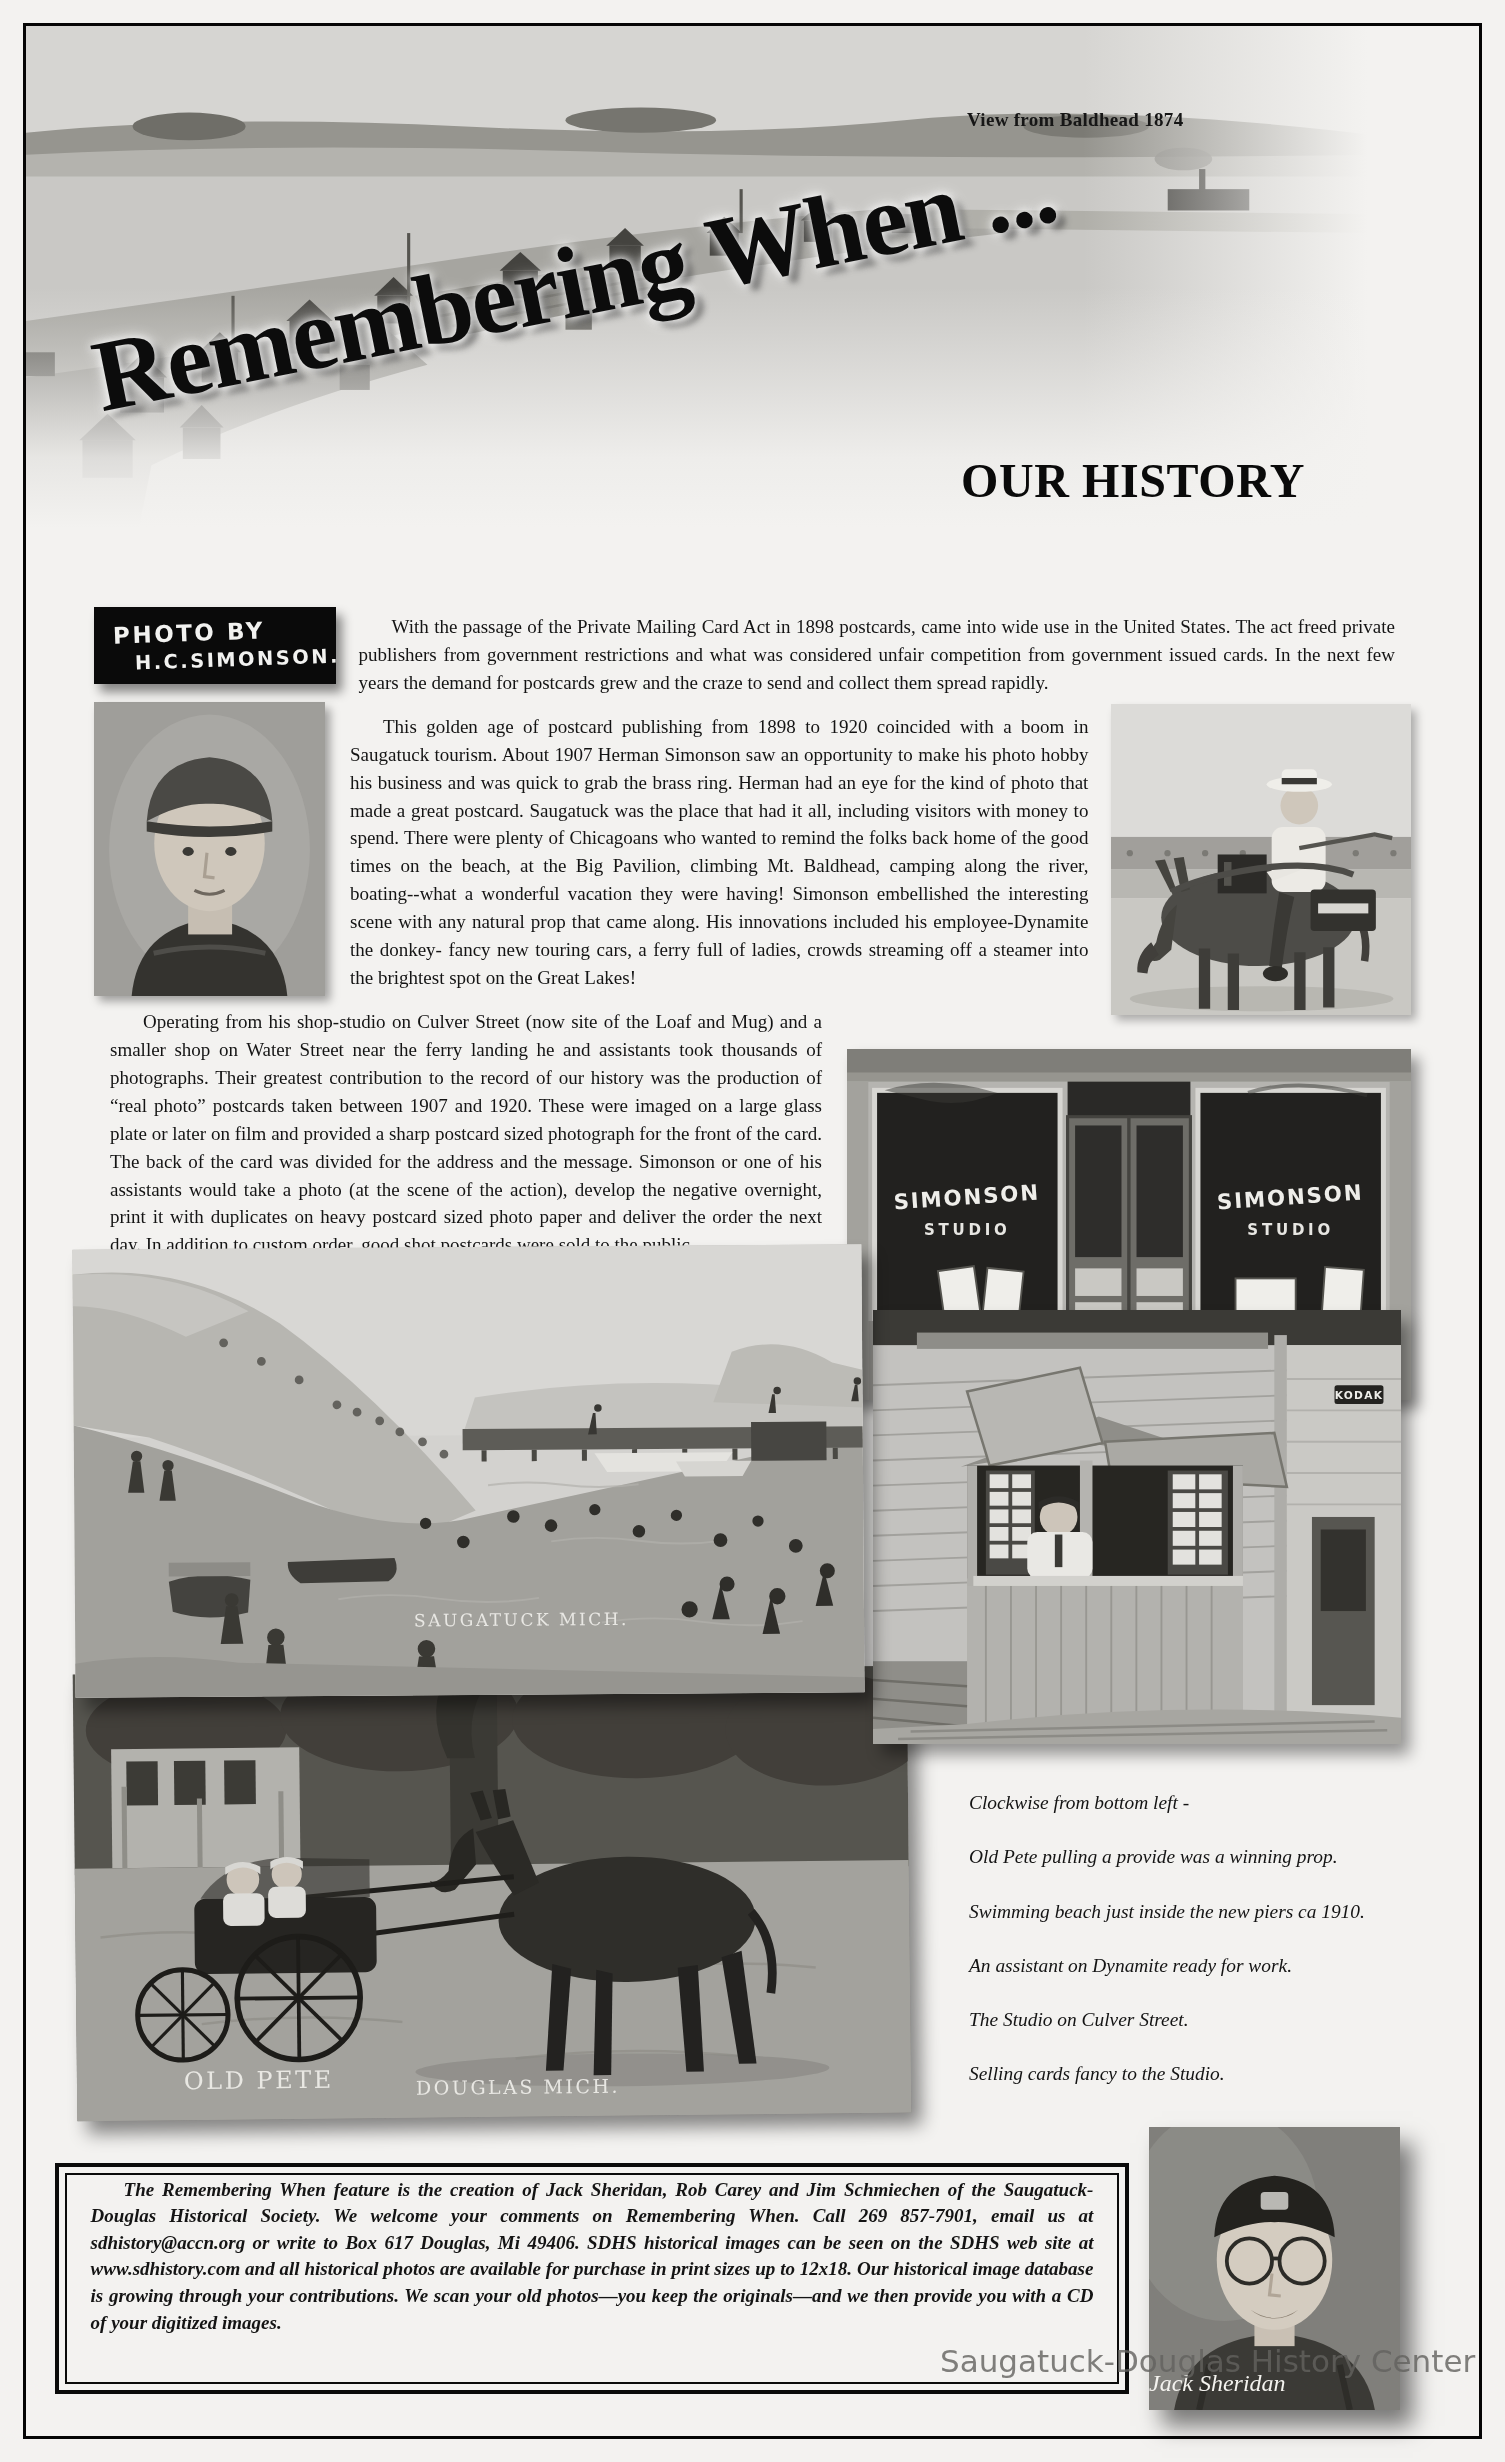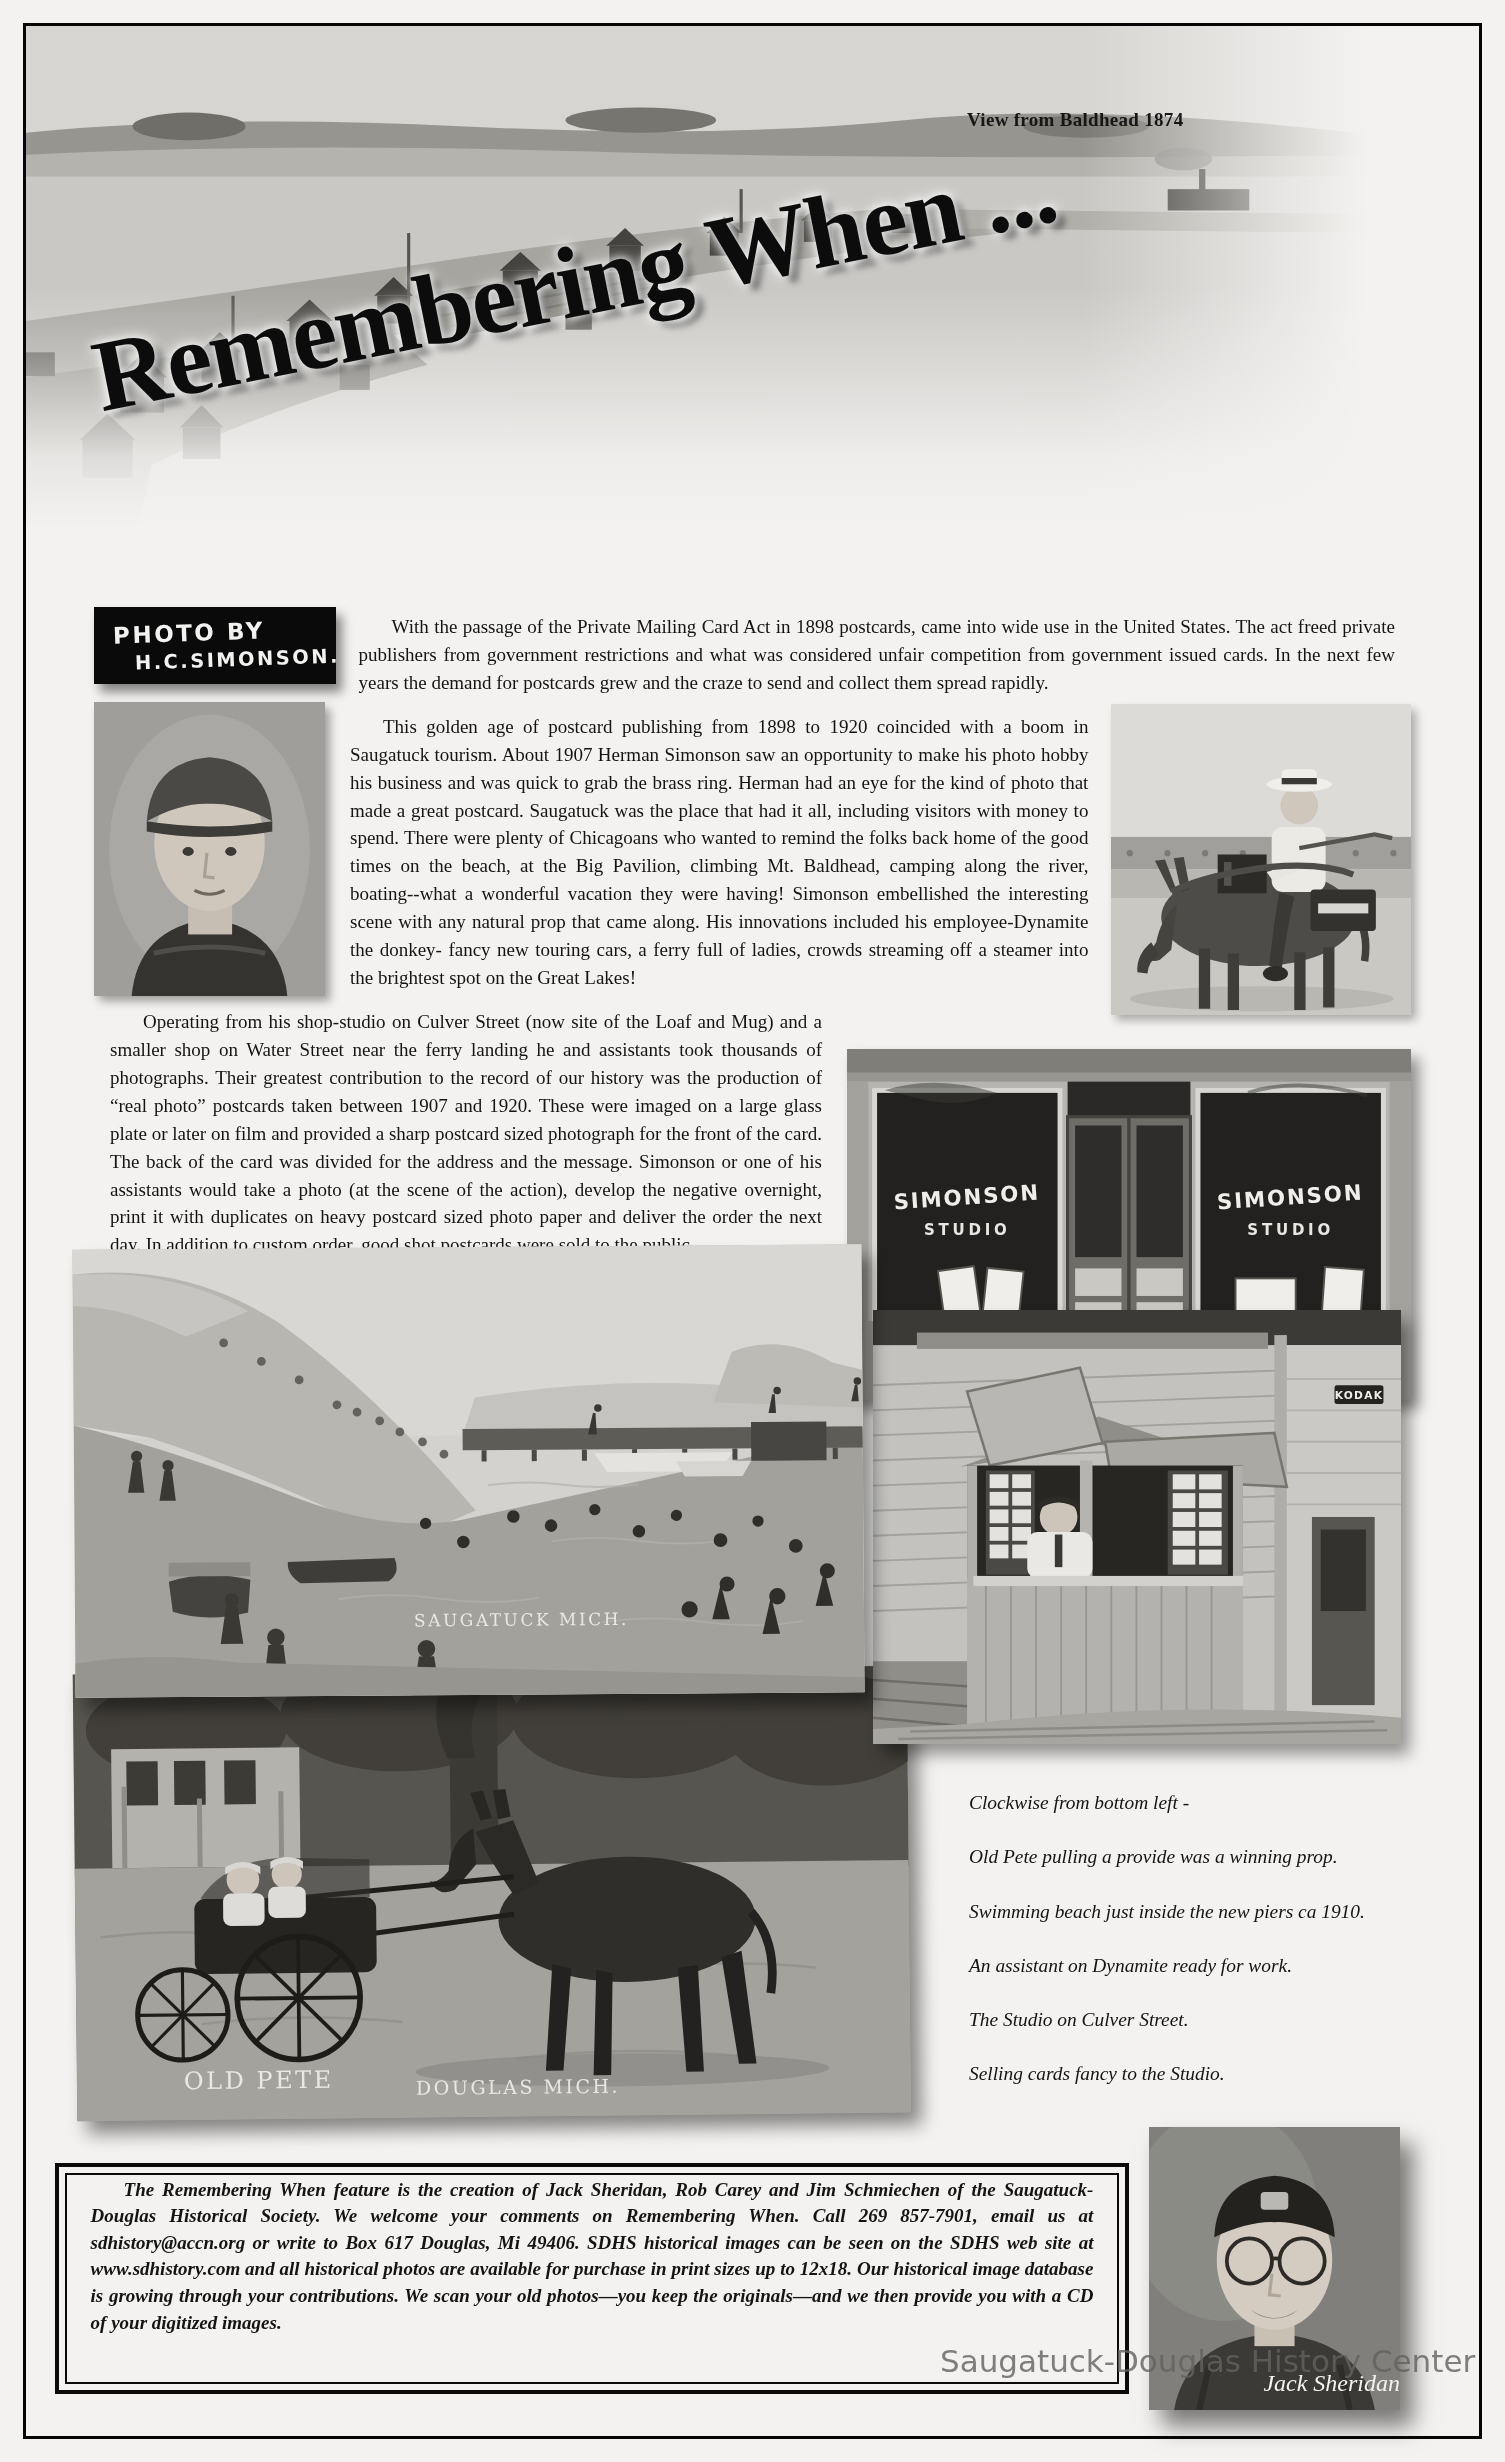--- a/index.html
+++ b/index.html
@@ -66,21 +66,21 @@
   
   .footer-box{position:absolute;left:55px;top:2163px;width:1074px;height:231px;
      border:4.4px solid #0a0a0a;background:#f3f2f0;box-sizing:border-box;z-index:15;}
   .footer-inner{position:absolute;inset:5.6px;border:2.5px solid #0a0a0a;padding:2px 24px;
      box-sizing:border-box;overflow:hidden;}
   .footer-text{margin:0;font-size:19px;font-weight:bold;font-style:italic;
      line-height:1.4;text-align:justify;text-indent:33px;}
   .ph-jack{position:absolute;left:1149px;top:2127px;width:251px;height:283px;z-index:20;
      background:#84837f;box-shadow:12.5px 16.3px 21.3px rgba(0,0,0,.5);}
   .ph-jack svg{display:block;width:100%;height:100%;}
-  .cap-jack{position:absolute;left:0;right:0;top:243px;text-align:right;color:#f4f3ef;
+  .cap-jack{position:absolute;left:0;right:0;top:243px;text-align:left;color:#f4f3ef;
      font-size:24px;font-style:italic;font-family:"Liberation Serif", serif;}
   .watermark{position:absolute;left:940px;top:2343px;z-index:40;
      font-family:"DejaVu Sans", sans-serif;font-size:31px;color:#63625f;opacity:.8;
      white-space:nowrap;}
 </style>
 </head>
 <body>
 
 <div class="page">
 
@@ -133,20 +133,21 @@
         <line x1="330" y1="430" x2="330" y2="560"></line>
           <line x1="610" y1="330" x2="610" y2="440"></line>
         <line x1="1140" y1="260" x2="1140" y2="330"></line>
       </g>
     </svg>
     <div class="pan-fade"></div>
     <div class="pan-caption">View from Baldhead 1874</div>
   </div>
 
   <div class="main-title">Remembering When ...</div>
+  <div class="sub-title">OUR HISTORY</div>
 
   <div class="article">
 
     <div class="plaque">
       <div class="plaque-l1">PHOTO BY</div>
       <div class="plaque-l2">H.C.SIMONSON.</div>
     </div>
 
     <div class="portrait">
       <svg viewBox="0 0 368 468" preserveAspectRatio="none">

